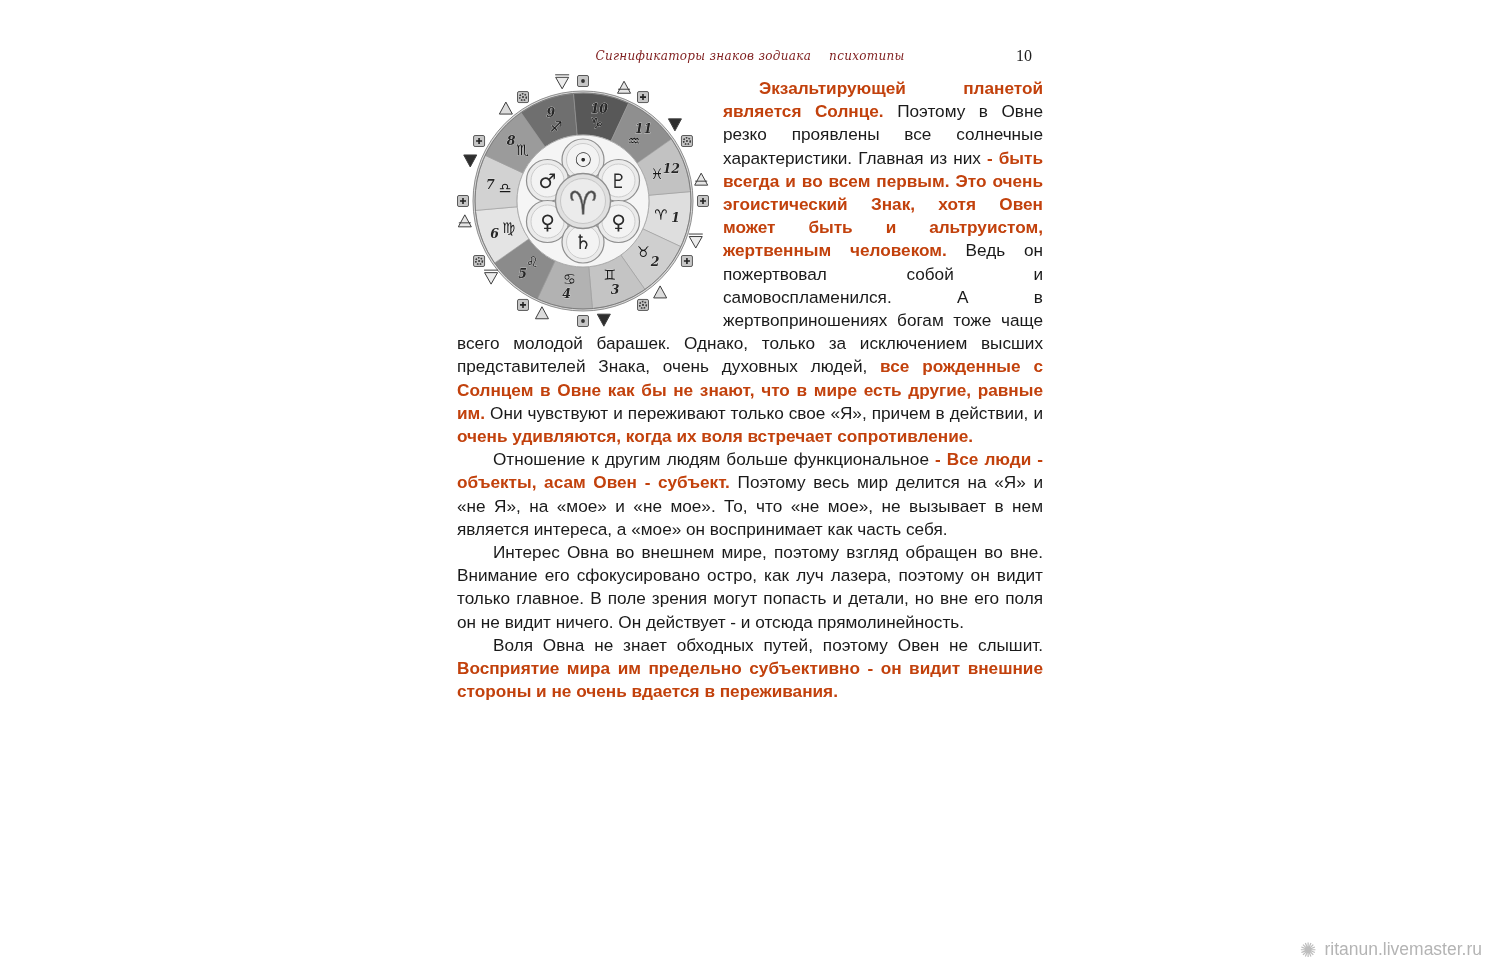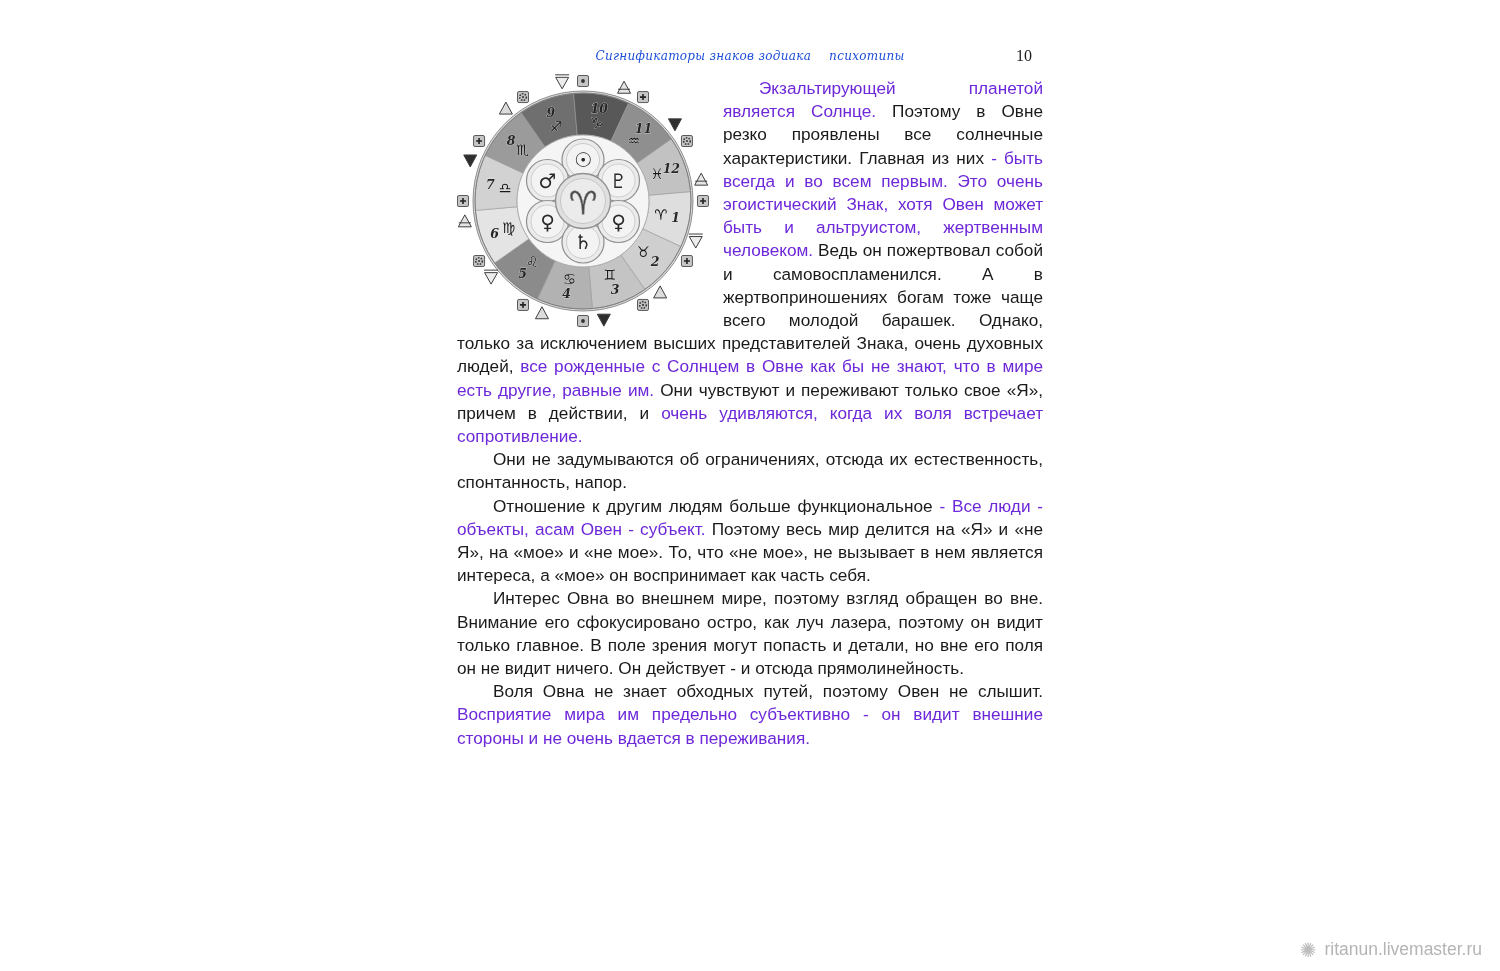--- a/index.html
+++ b/index.html
@@ -2,41 +2,41 @@
 <html><head>
 <meta charset="utf-8">
 <style>
   html,body{margin:0;padding:0;}
   body{
     width:1500px;height:971px;position:relative;background:#ffffff;overflow:hidden;
     font-family:"Liberation Sans",sans-serif;color:#191919;
   }
   .running-title{
     position:absolute;top:49px;left:457px;width:586px;text-align:center;
-    font-family:"DejaVu Serif",serif;font-style:italic;font-size:12px;color:#1d4ed8;
+    font-family:"DejaVu Serif",serif;font-style:italic;font-size:12px;color:#7f1d1d;
     letter-spacing:.3px;
   }
   .running-title .part2{margin-left:18px;}
   .page-number{
     position:absolute;top:47px;left:1016px;
     font-family:"Liberation Serif",serif;font-size:16px;color:#1e1e1e;
   }
   .content{
     position:absolute;left:457px;top:77px;width:586px;
   }
   .wheel-wrap{
     float:left;width:252px;height:250px;margin:0 14px 0 0;position:relative;
   }
   .wheel-wrap svg{position:absolute;left:-4px;top:-6px;}
   .doc-par{
     margin:0;text-indent:36px;text-align:justify;
     font-size:17.2px;line-height:23.2px;color:#1a1a1a;
     font-family:"Liberation Sans",sans-serif;
   }
-  .doc-par .b{font-weight:normal;color:#6d28d9;}
+  .doc-par .b{font-weight:bold;color:#c2410c;}
   .watermark{
     position:absolute;right:18px;bottom:11px;display:flex;align-items:center;gap:8px;
     color:#b4b4b4;font-size:17.5px;font-family:"Liberation Sans",sans-serif;
   }
   .watermark .wm-icon{font-size:20px;line-height:1;color:#bdbdbd;}
 </style>
 </head>
 <body>
 
 <div class="running-title">
@@ -198,21 +198,20 @@
         </g>
         <g transform="translate(233.9230484541326,69.99999999999994)">
           <rect x="-5.5" y="-5.5" width="11" height="11" rx="1.5" fill="#c6c6c6" stroke="#5a5a5a" stroke-width="1"></rect>
           <circle cx="0" cy="0" r="3.3" fill="none" stroke="#3a3a3a" stroke-width="1.6" stroke-dasharray="1.6 1.2"></circle>
           <circle cx="0" cy="0" r="1.1" fill="#3a3a3a"></circle>
         </g>
       </svg>
   </div>
   <div id="text-flow">
       <p class="doc-par"><span class="b">Экзальтирующей планетой является Солнце.</span><span> Поэтому в Овне резко проявлены все солнечные характеристики. Главная из них </span><span class="b">- быть всегда и во всем первым. Это очень эгоистический Знак, хотя Овен может быть и альтруистом, жертвенным человеком.</span><span> Ведь он пожертвовал собой и самовоспламенился. А в жертвоприношениях богам тоже чаще всего молодой барашек. Однако, только за исключением высших представителей Знака, очень духовных людей, </span><span class="b">все рожденные с Солнцем в Овне как бы не знают, что в мире есть другие, равные им.</span><span> Они чувствуют и переживают только свое «Я», причем в действии, и </span><span class="b">очень удивляются, когда их воля встречает сопротивление.</span></p>
-      <p class="doc-par"><span>Они не задумываются об ограничениях, отсюда их естественность, спонтанность, напор.</span></p>
       <p class="doc-par"><span>Отношение к другим людям больше функциональное </span><span class="b">- Все люди - объекты, асам Овен - субъект.</span><span> Поэтому весь мир делится на «Я» и «не Я», на «мое» и «не мое». То, что «не мое», не вызывает в нем является интереса, а «мое» он воспринимает как часть себя.</span></p>
       <p class="doc-par"><span>Интерес Овна во внешнем мире, поэтому взгляд обращен во вне. Внимание его сфокусировано остро, как луч лазера, поэтому он видит только главное. В поле зрения могут попасть и детали, но вне его поля он не видит ничего. Он действует - и отсюда прямолинейность.</span></p>
       <p class="doc-par"><span>Воля Овна не знает обходных путей, поэтому Овен не слышит. </span><span class="b">Восприятие мира им предельно субъективно - он видит внешние стороны и не очень вдается в переживания.</span></p>
     </div>
 </div>
 
 <div class="watermark">
   <span class="wm-icon">✺</span>
   <span>ritanun.livemaster.ru</span>
 </div>

